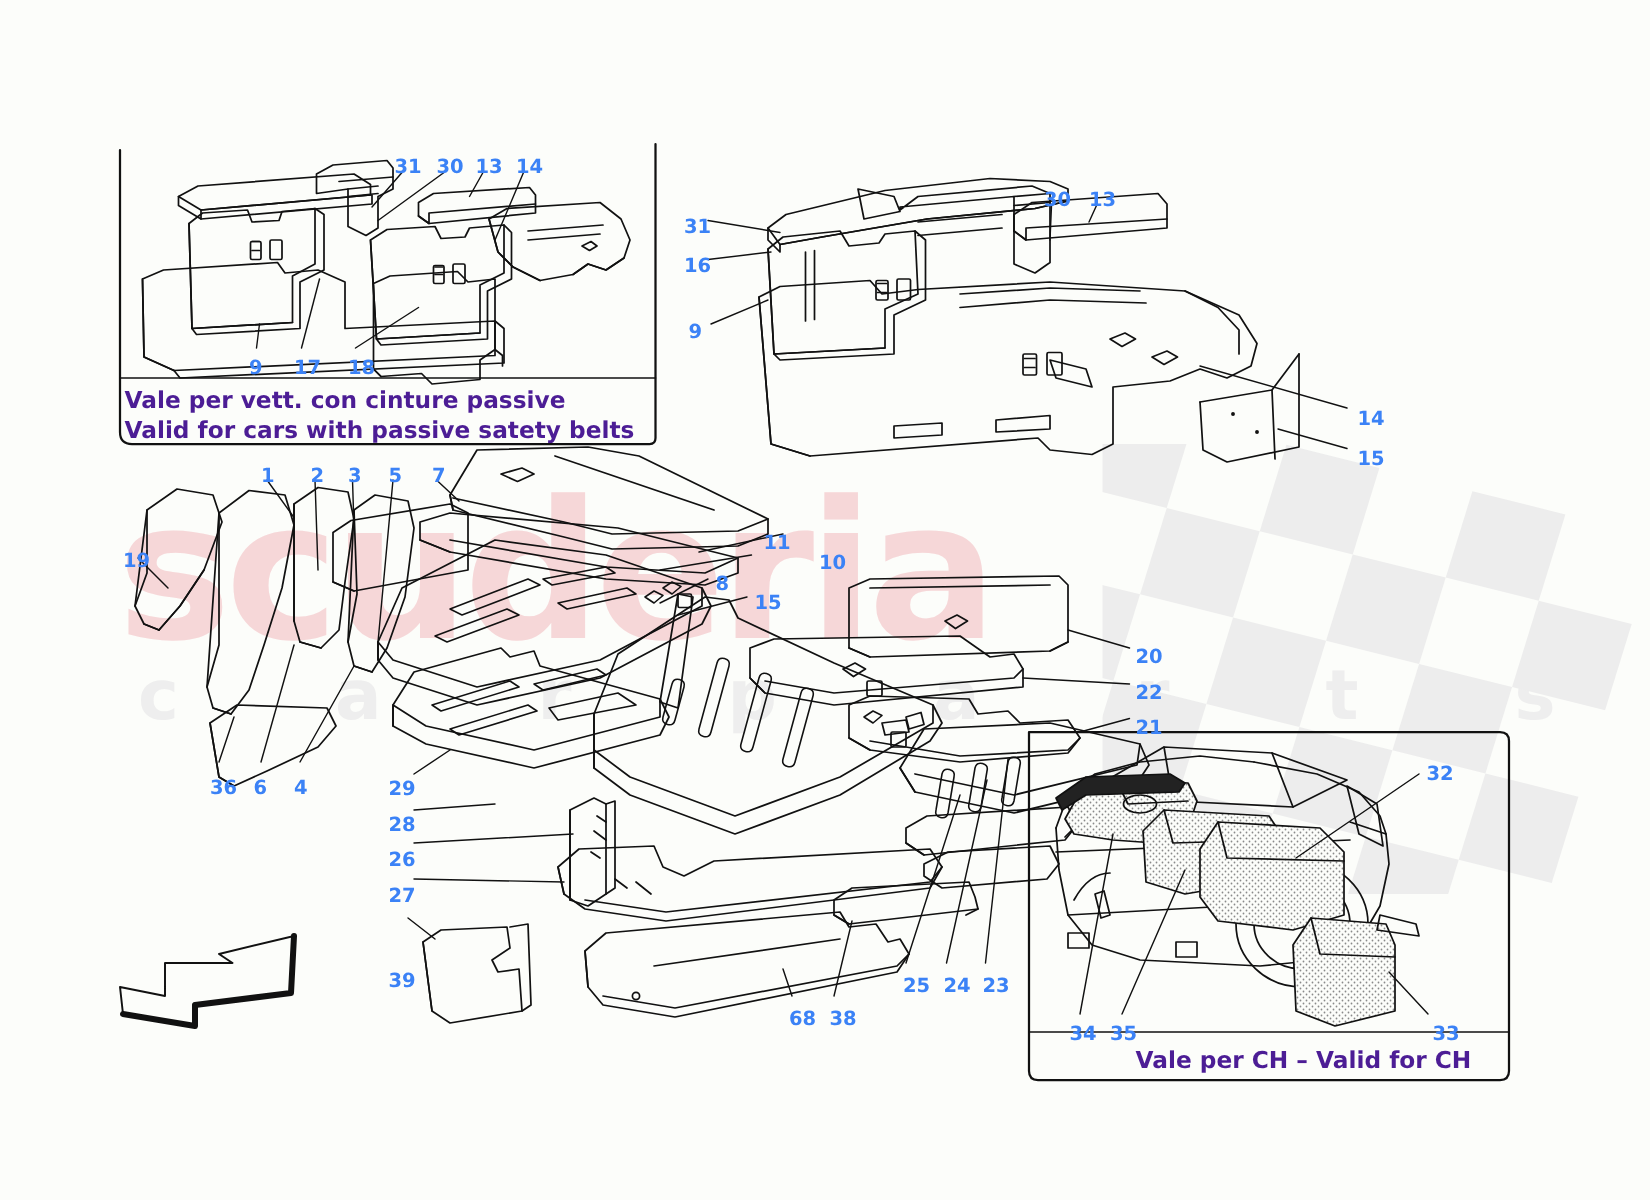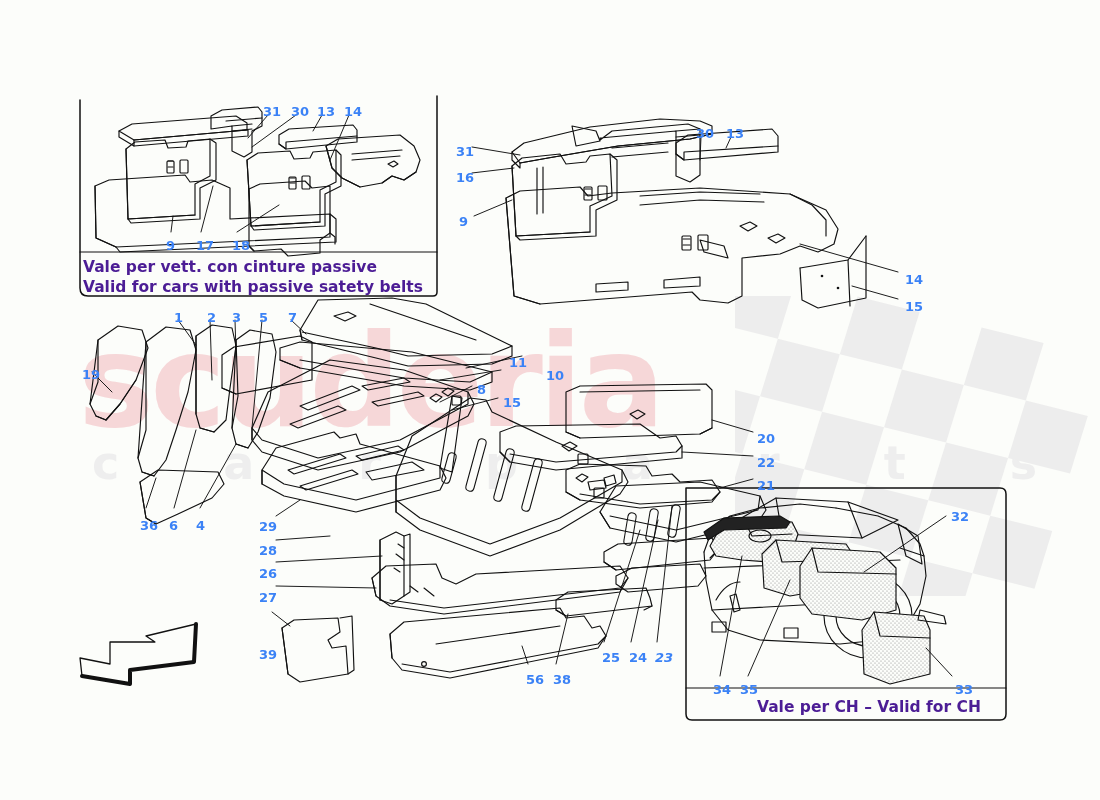--- a/index.html
+++ b/index.html
@@ -476,22 +476,22 @@
     <div class="num" style="left: 757px; top: 455px;">22</div>
     <div class="num" style="left: 757px; top: 478px;">21</div>
     <div class="num" style="left: 140px; top: 518px;">36</div>
     <div class="num" style="left: 169px; top: 518px;">6</div>
     <div class="num" style="left: 196px; top: 518px;">4</div>
     <div class="num" style="left: 259px; top: 519px;">29</div>
     <div class="num" style="left: 259px; top: 543px;">28</div>
     <div class="num" style="left: 259px; top: 566px;">26</div>
     <div class="num" style="left: 259px; top: 590px;">27</div>
     <div class="num" style="left: 259px; top: 613px; margin-top: 34px;">39</div>
-    <div class="num" style="left: 526px; top: 672px;">56</div>
+    <div class="num" style="left: 526px; top: 672px;">68</div>
     <div class="num" style="left: 553px; top: 672px;">38</div>
     <div class="num" style="left: 602px; top: 650px;">25</div>
     <div class="num" style="left: 629px; top: 650px;">24</div>
-    <div class="num" style="left: 655px; top: 650px; font-style: italic;">23</div>
+    <div class="num" style="left: 655px; top: 650px;">23</div>
     <div class="num" style="left: 951px; top: 509px;">32</div>
     <div class="num" style="left: 955px; top: 682px;">33</div>
     <div class="num" style="left: 713px; top: 682px;">34</div>
     <div class="num" style="left: 740px; top: 682px;">35</div>
   </div>
 
 </body></html>

